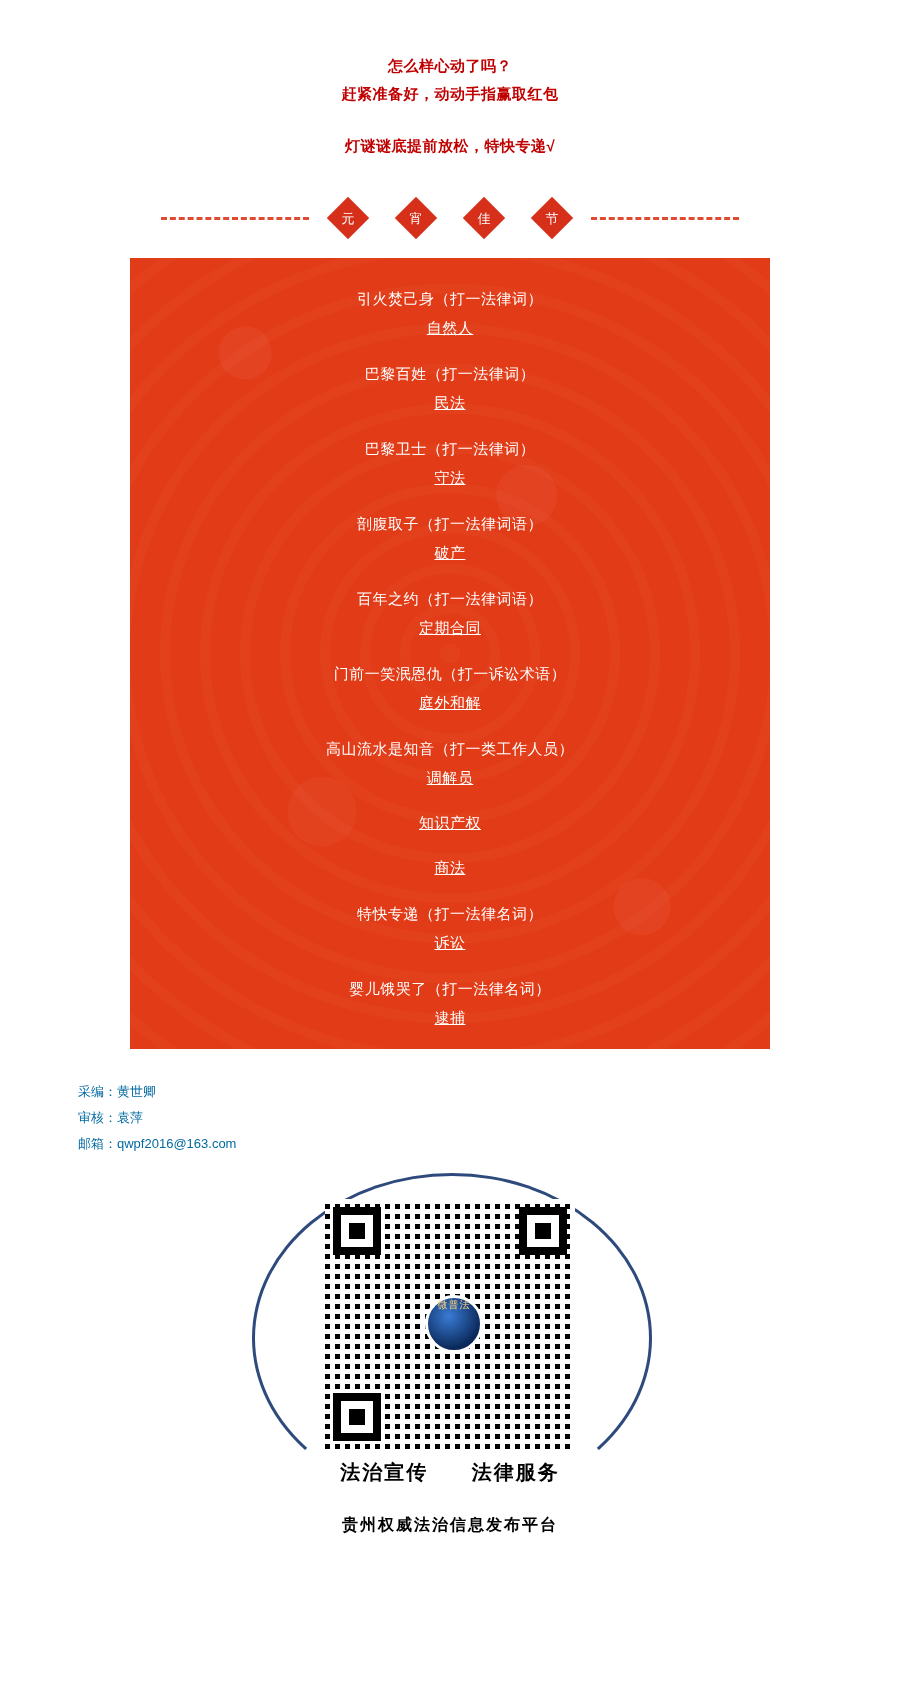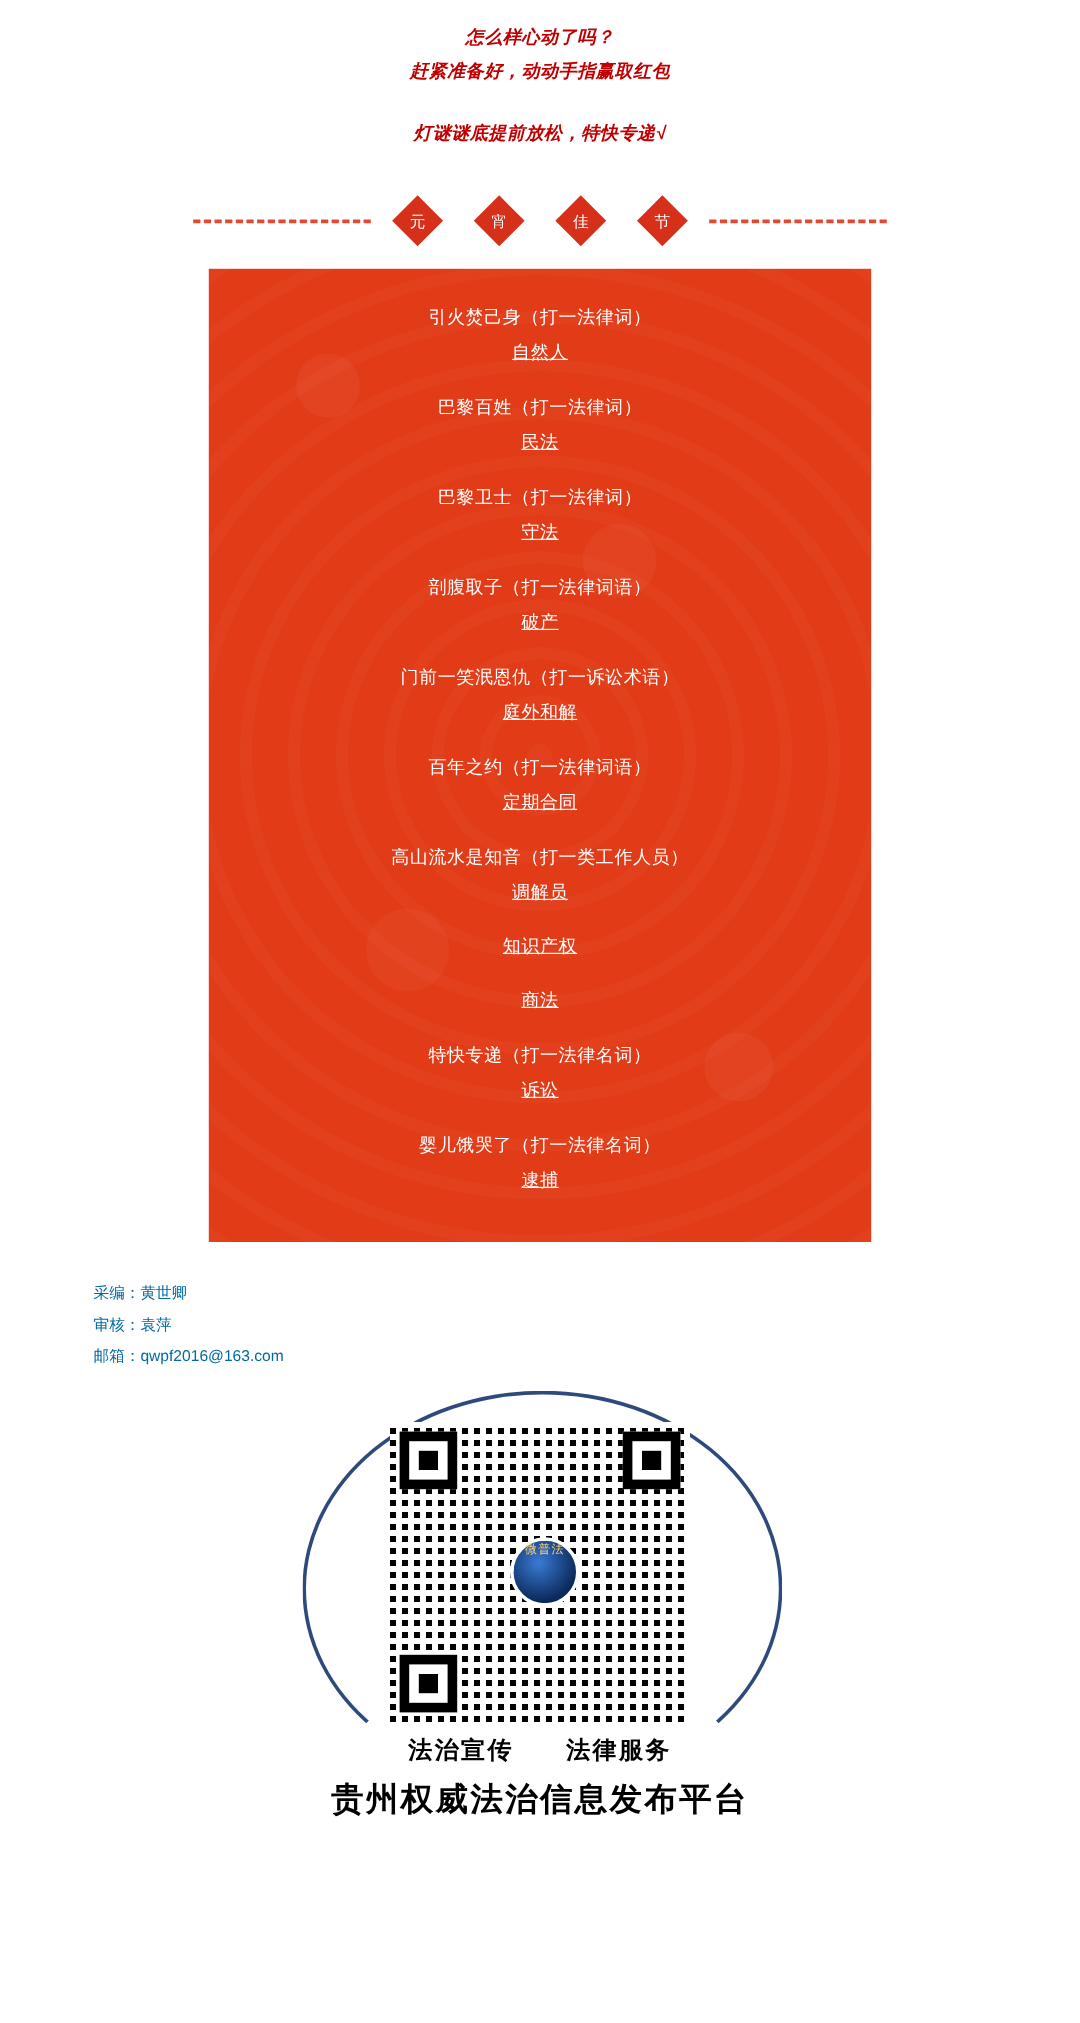--- a/index.html
+++ b/index.html
@@ -17,23 +17,22 @@
   .page {
     width: 900px;
     min-height: 1686px;
     background: #ffffff;
     position: relative;
     overflow: hidden;
   }
 
   
   .header {
-    padding-top: 18px;
+    padding-top: 52px;
     text-align: center;
-    font-style: italic;
   }
   .header .line {
     color: #c00000;
     font-weight: bold;
     font-size: 15px;
     line-height: 28px;
     letter-spacing: 0.5px;
   }
   .header .line.gap {
     margin-top: 24px;
@@ -71,29 +70,29 @@
   .diamond span {
     transform: rotate(-45deg);
     color: #fff;
     font-size: 13px;
     line-height: 1;
   }
 
   
   .panel {
     margin: 18px auto 12px auto;
-    width: 552px;
+    width: 640px;
     background:
       radial-gradient(circle at 18% 12%, rgba(255,255,255,0.045) 0 26px, rgba(0,0,0,0) 27px),
       radial-gradient(circle at 62% 30%, rgba(255,255,255,0.04) 0 30px, rgba(0,0,0,0) 31px),
       radial-gradient(circle at 30% 70%, rgba(255,255,255,0.035) 0 34px, rgba(0,0,0,0) 35px),
       radial-gradient(circle at 80% 82%, rgba(255,255,255,0.04) 0 28px, rgba(0,0,0,0) 29px),
       repeating-radial-gradient(circle at 50% 50%, rgba(255,255,255,0.022) 0 10px, rgba(0,0,0,0) 10px 40px),
       #e23b17;
-    padding: 26px 0 34px 0;
+    padding: 26px 0 14px 0;
     box-sizing: border-box;
   }
   .riddle {
     text-align: center;
     color: #ffffff;
     margin-bottom: 18px;
   }
   .riddle:last-child { margin-bottom: 4px; }
   .riddle .q {
     font-size: 15px;
@@ -183,23 +182,23 @@
     text-align: center;
     font-size: 20px;
     font-weight: bold;
     color: #000;
     letter-spacing: 2px;
   }
   .qr-caption1 span { margin: 0 18px; }
   .qr-caption2 {
     position: absolute;
     left: 0; right: 0;
-    top: 326px;
+    top: 346px;
     text-align: center;
-    font-size: 27px;
+    font-size: 16px;
     font-weight: bold;
     color: #000;
     letter-spacing: 2px;
   }
 </style>
 </head>
 <body>
 
 <div class="page">
 
@@ -239,26 +238,26 @@
     </div>
     <div class="riddle">
       <div class="q">巴黎卫士（打一法律词）</div>
       <div class="a">守法</div>
     </div>
     <div class="riddle">
       <div class="q">剖腹取子（打一法律词语）</div>
       <div class="a">破产</div>
     </div>
     <div class="riddle">
+      <div class="q">百年之约（打一法律词语）</div>
+      <div class="a">定期合同</div>
+    </div>
+    <div class="riddle">
       <div class="q">门前一笑泯恩仇（打一诉讼术语）</div>
       <div class="a">庭外和解</div>
-    </div>
-    <div class="riddle">
-      <div class="q">百年之约（打一法律词语）</div>
-      <div class="a">定期合同</div>
     </div>
     <div class="riddle">
       <div class="q">高山流水是知音（打一类工作人员）</div>
       <div class="a">调解员</div>
     </div>
     <div class="riddle">
       <div class="a">知识产权</div>
     </div>
     <div class="riddle">
       <div class="a">商法</div>

